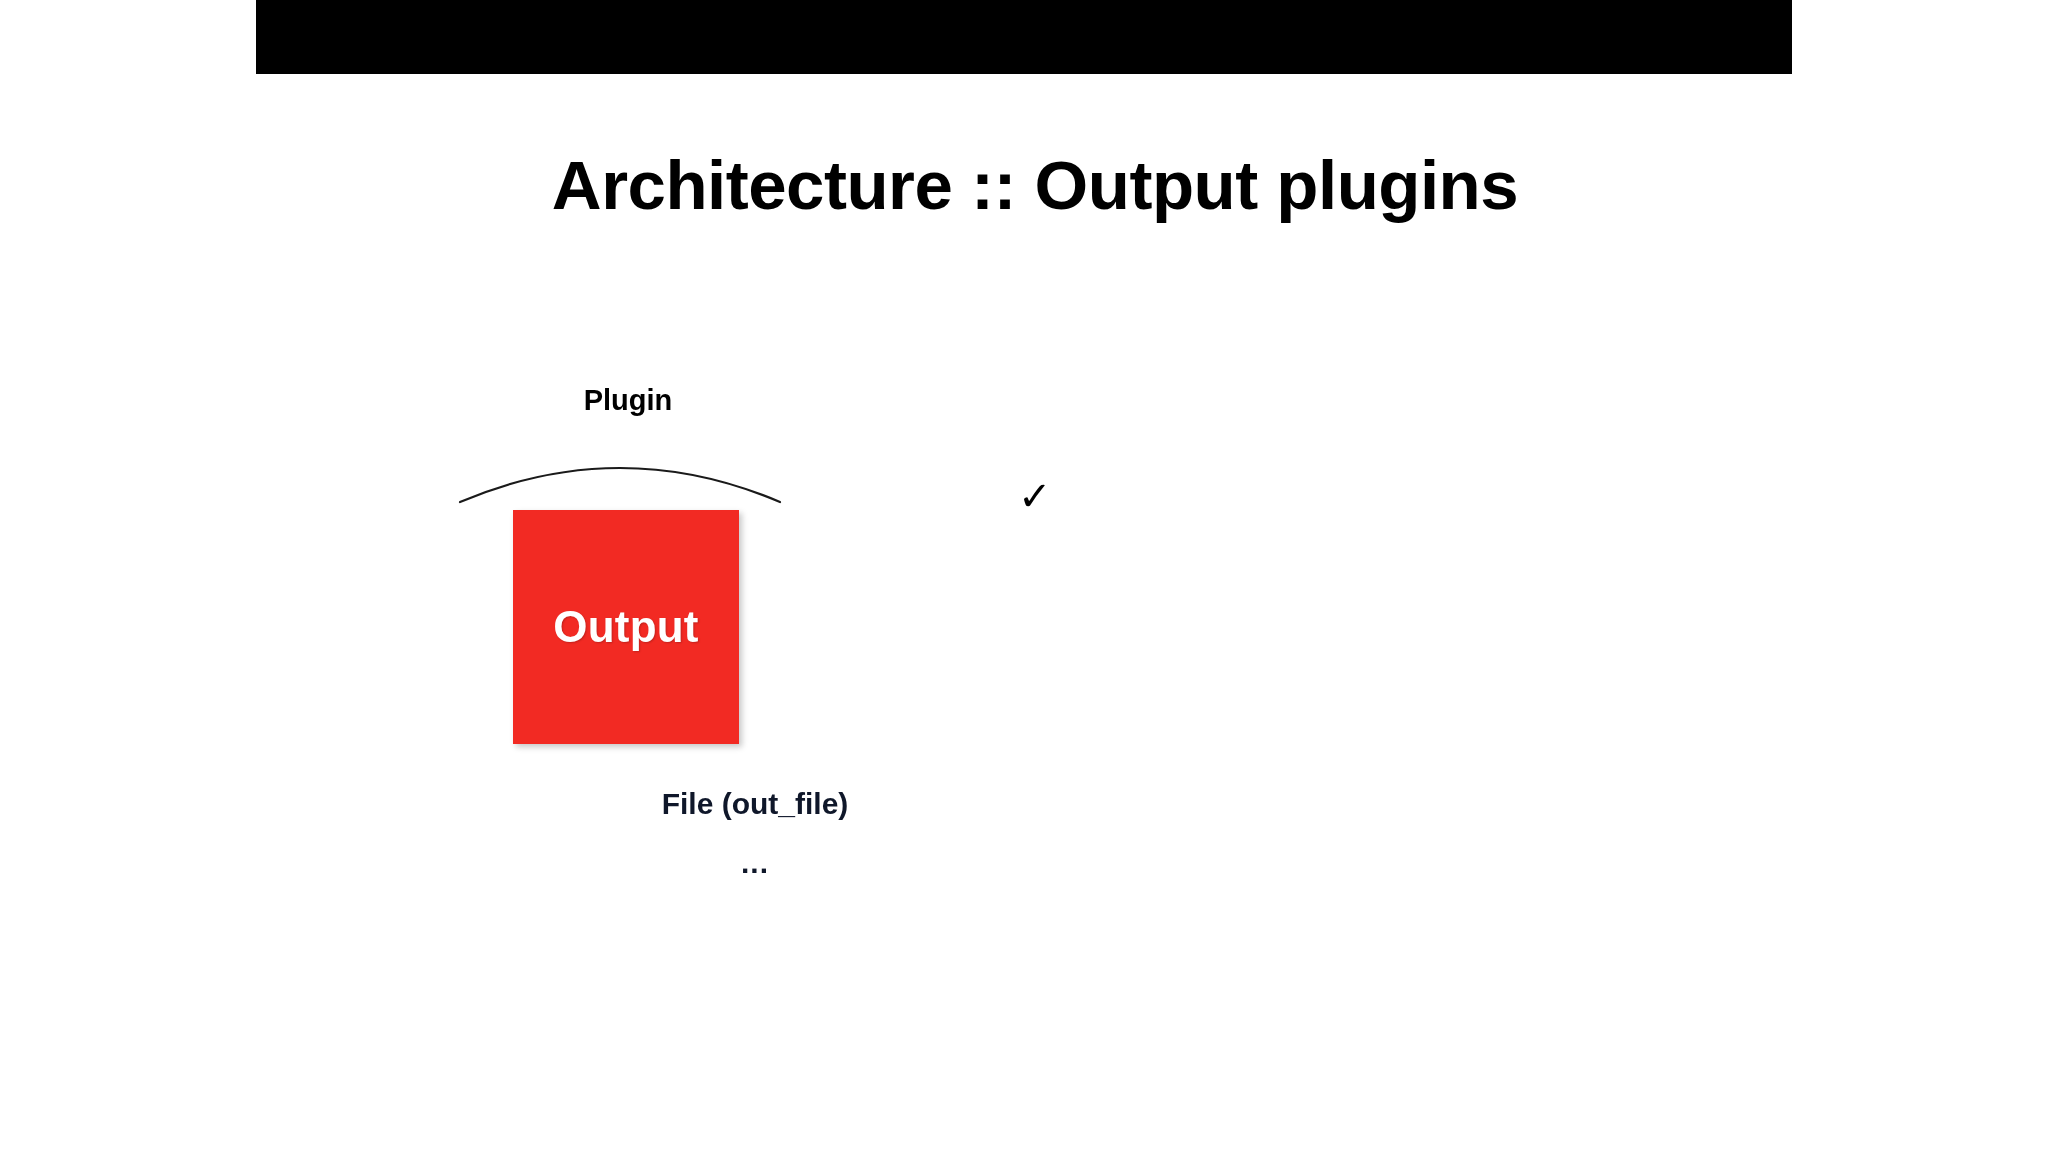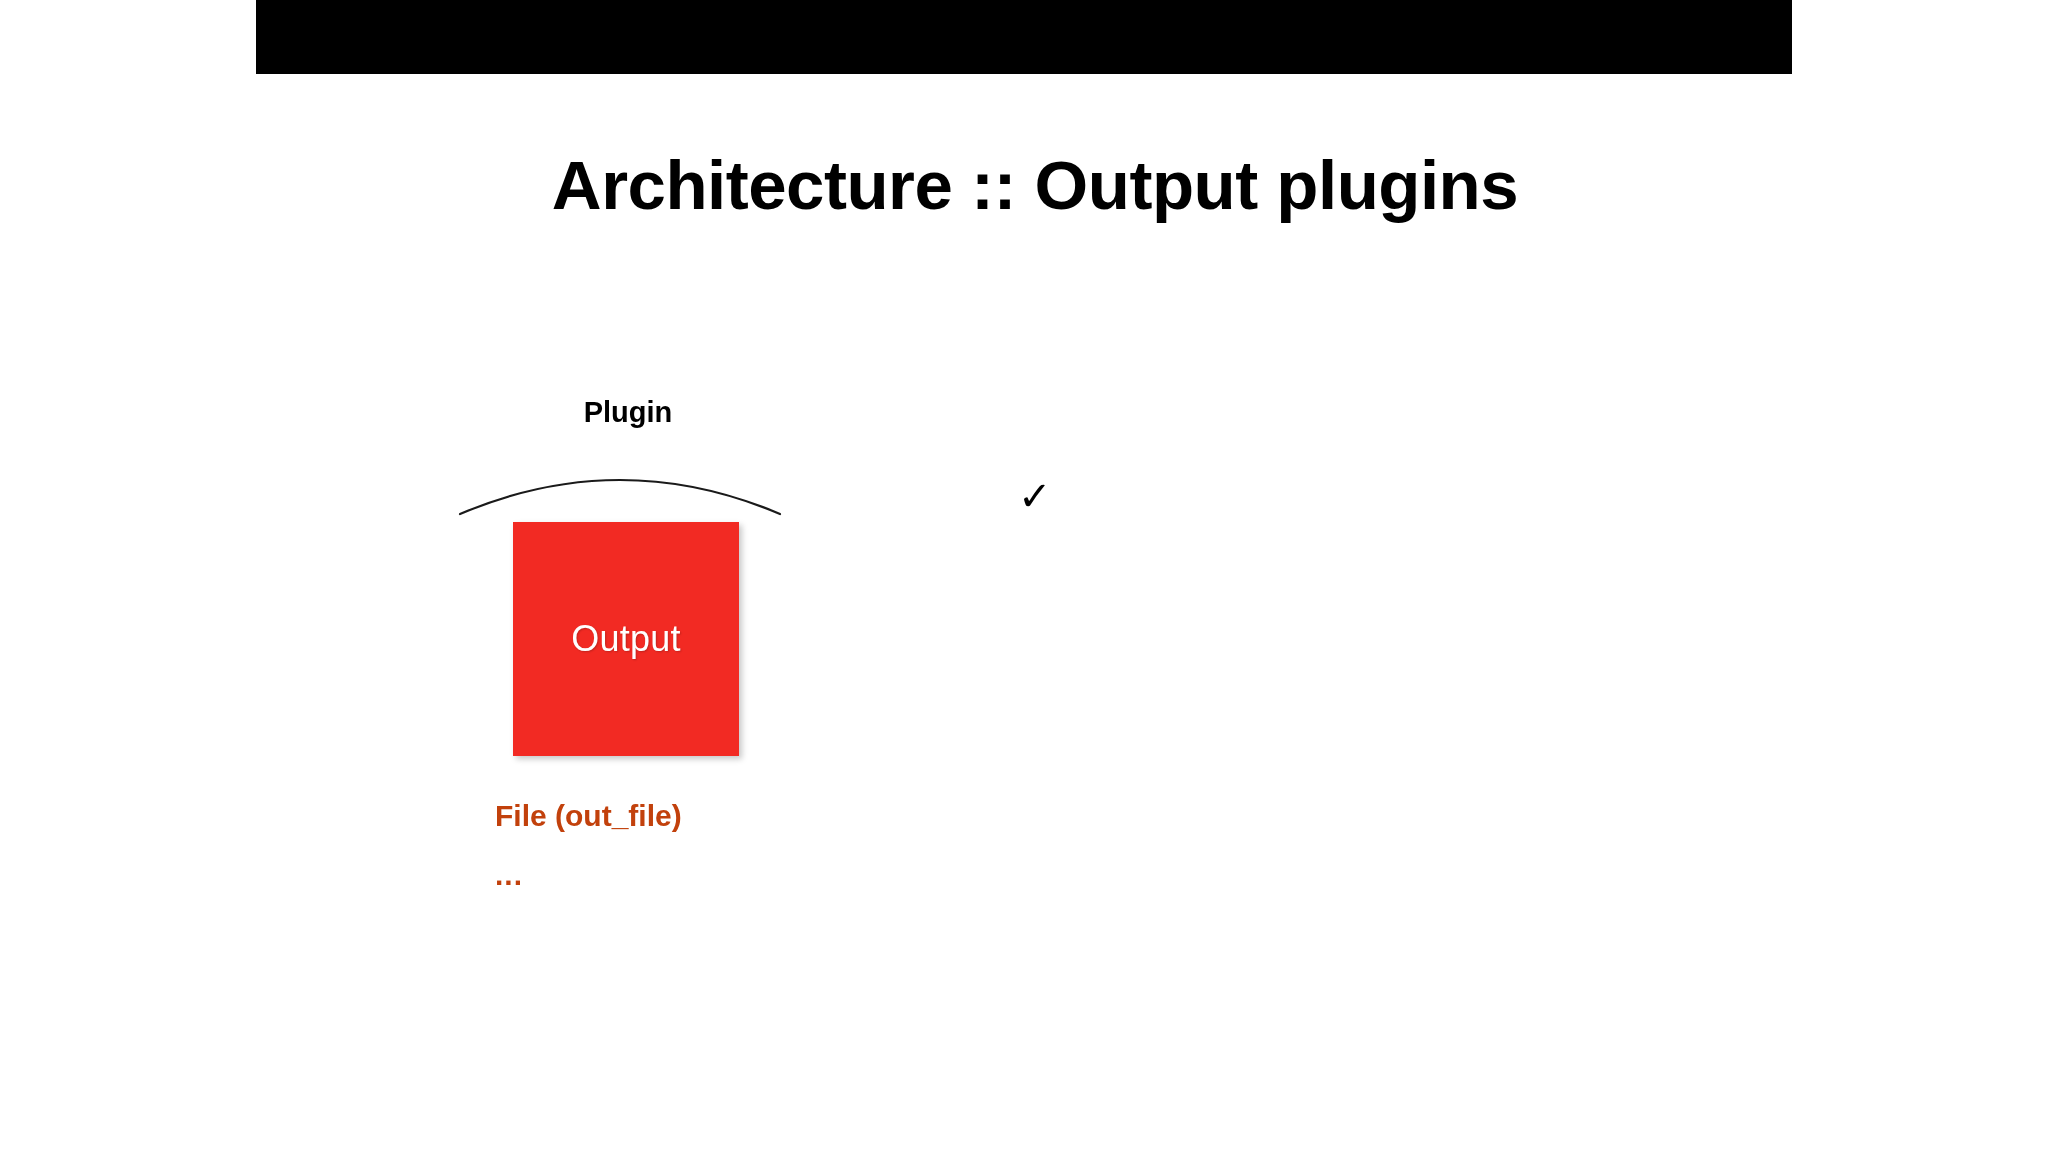--- a/index.html
+++ b/index.html
@@ -43,21 +43,21 @@
     color: #000000;
     letter-spacing: -0.5px;
     line-height: 1.05;
     white-space: nowrap;
   }
 
   
   #diagram {
     position: absolute;
     left: 0px;
-    top: 12px;
+    top: 0px;
     width: 1000px;
     height: 832px;
   }
 
   #plugin-label {
     position: absolute;
     left: 460px;
     top: 384px;
     width: 336px;
     text-align: center;
@@ -82,40 +82,41 @@
     top: 510px;
     width: 226px;
     height: 234px;
     background: #f22a23;
     box-shadow: 3px 3px 6px rgba(0,0,0,0.22);
     display: flex;
     align-items: center;
     justify-content: center;
   }
   #output-box-label {
-    font-size: 36px;
-    font-weight: normal;
+    font-size: 44px;
+    font-weight: bold;
     color: #ffffff;
     letter-spacing: 0.2px;
     text-shadow: 1px 1px 2px rgba(0,0,0,0.20);
     user-select: none;
   }
 
   #plugin-list {
     position: absolute;
     left: 495px;
     top: 780px;
     width: 520px;
   }
   #plugin-list .plugin-list-item {
     font-size: 30px;
     font-weight: bold;
-    color: #c2410c;
+    color: #0f172a;
     line-height: 1.62;
     white-space: nowrap;
+    text-align: center;
   }
   #plugin-list .plugin-list-item.ellipsis {
     margin-top: 10px;
     letter-spacing: 1px;
   }
 
   
   #bullets {
     position: absolute;
     left: 1018px;

